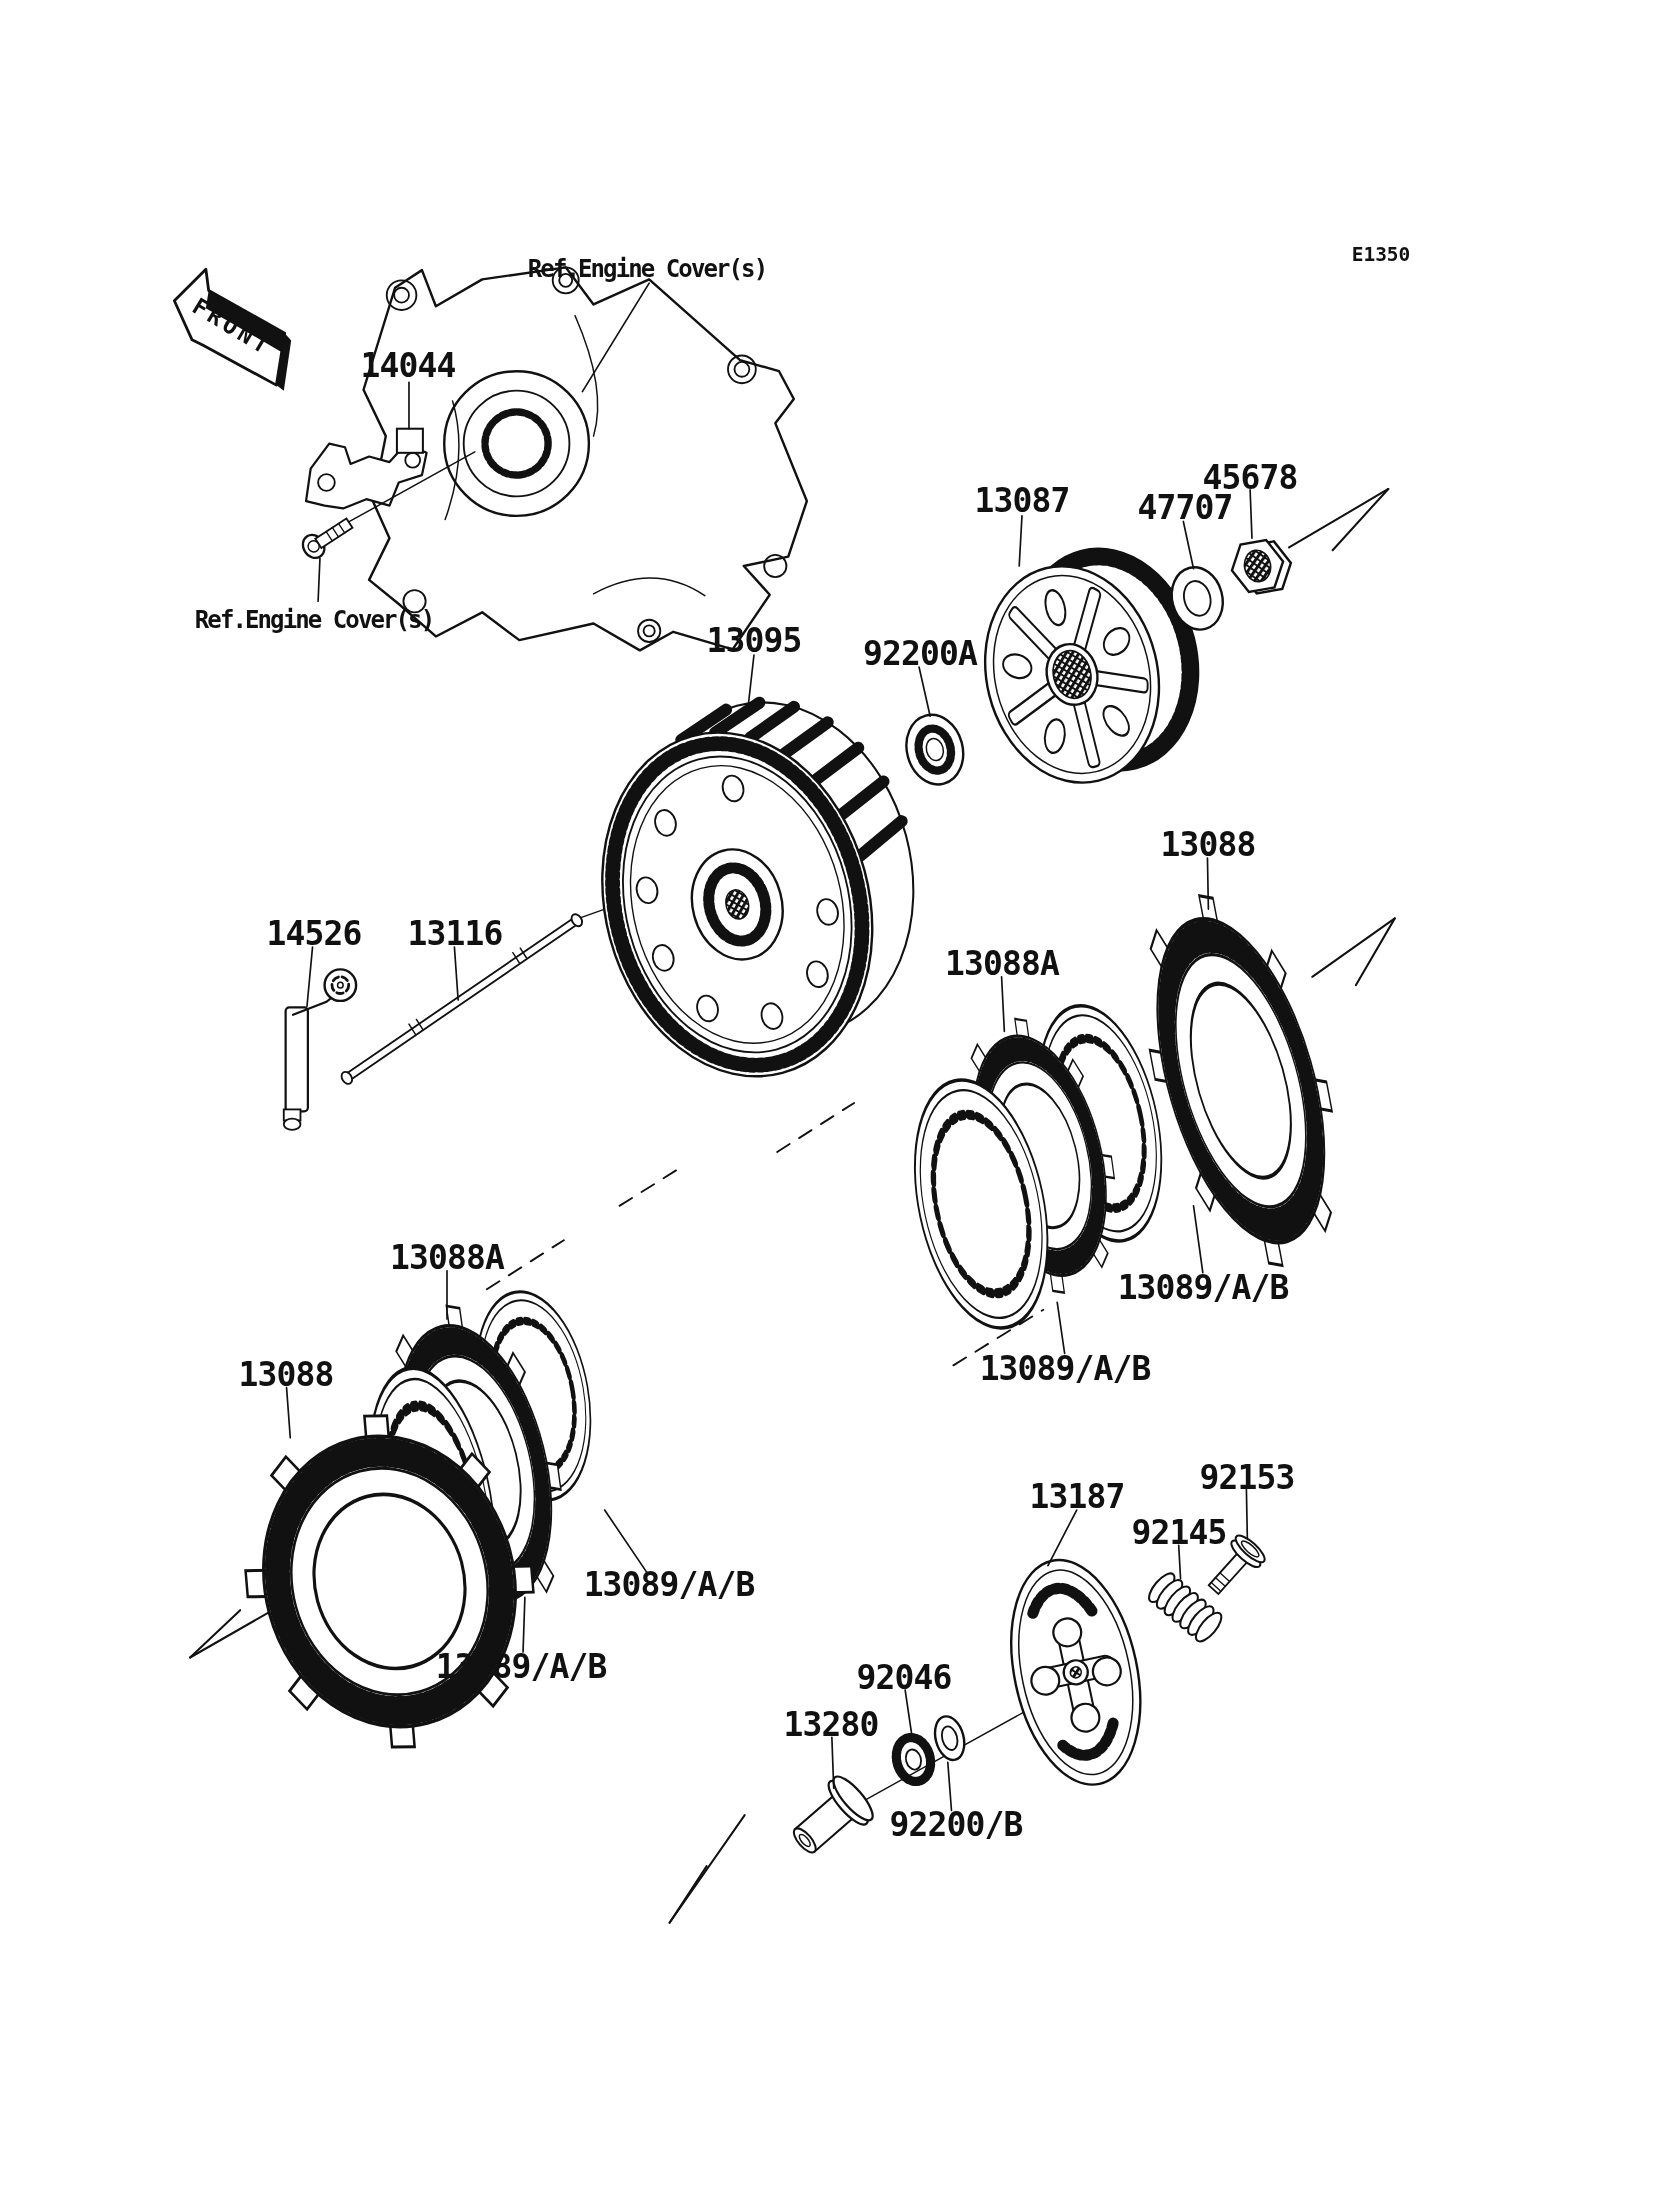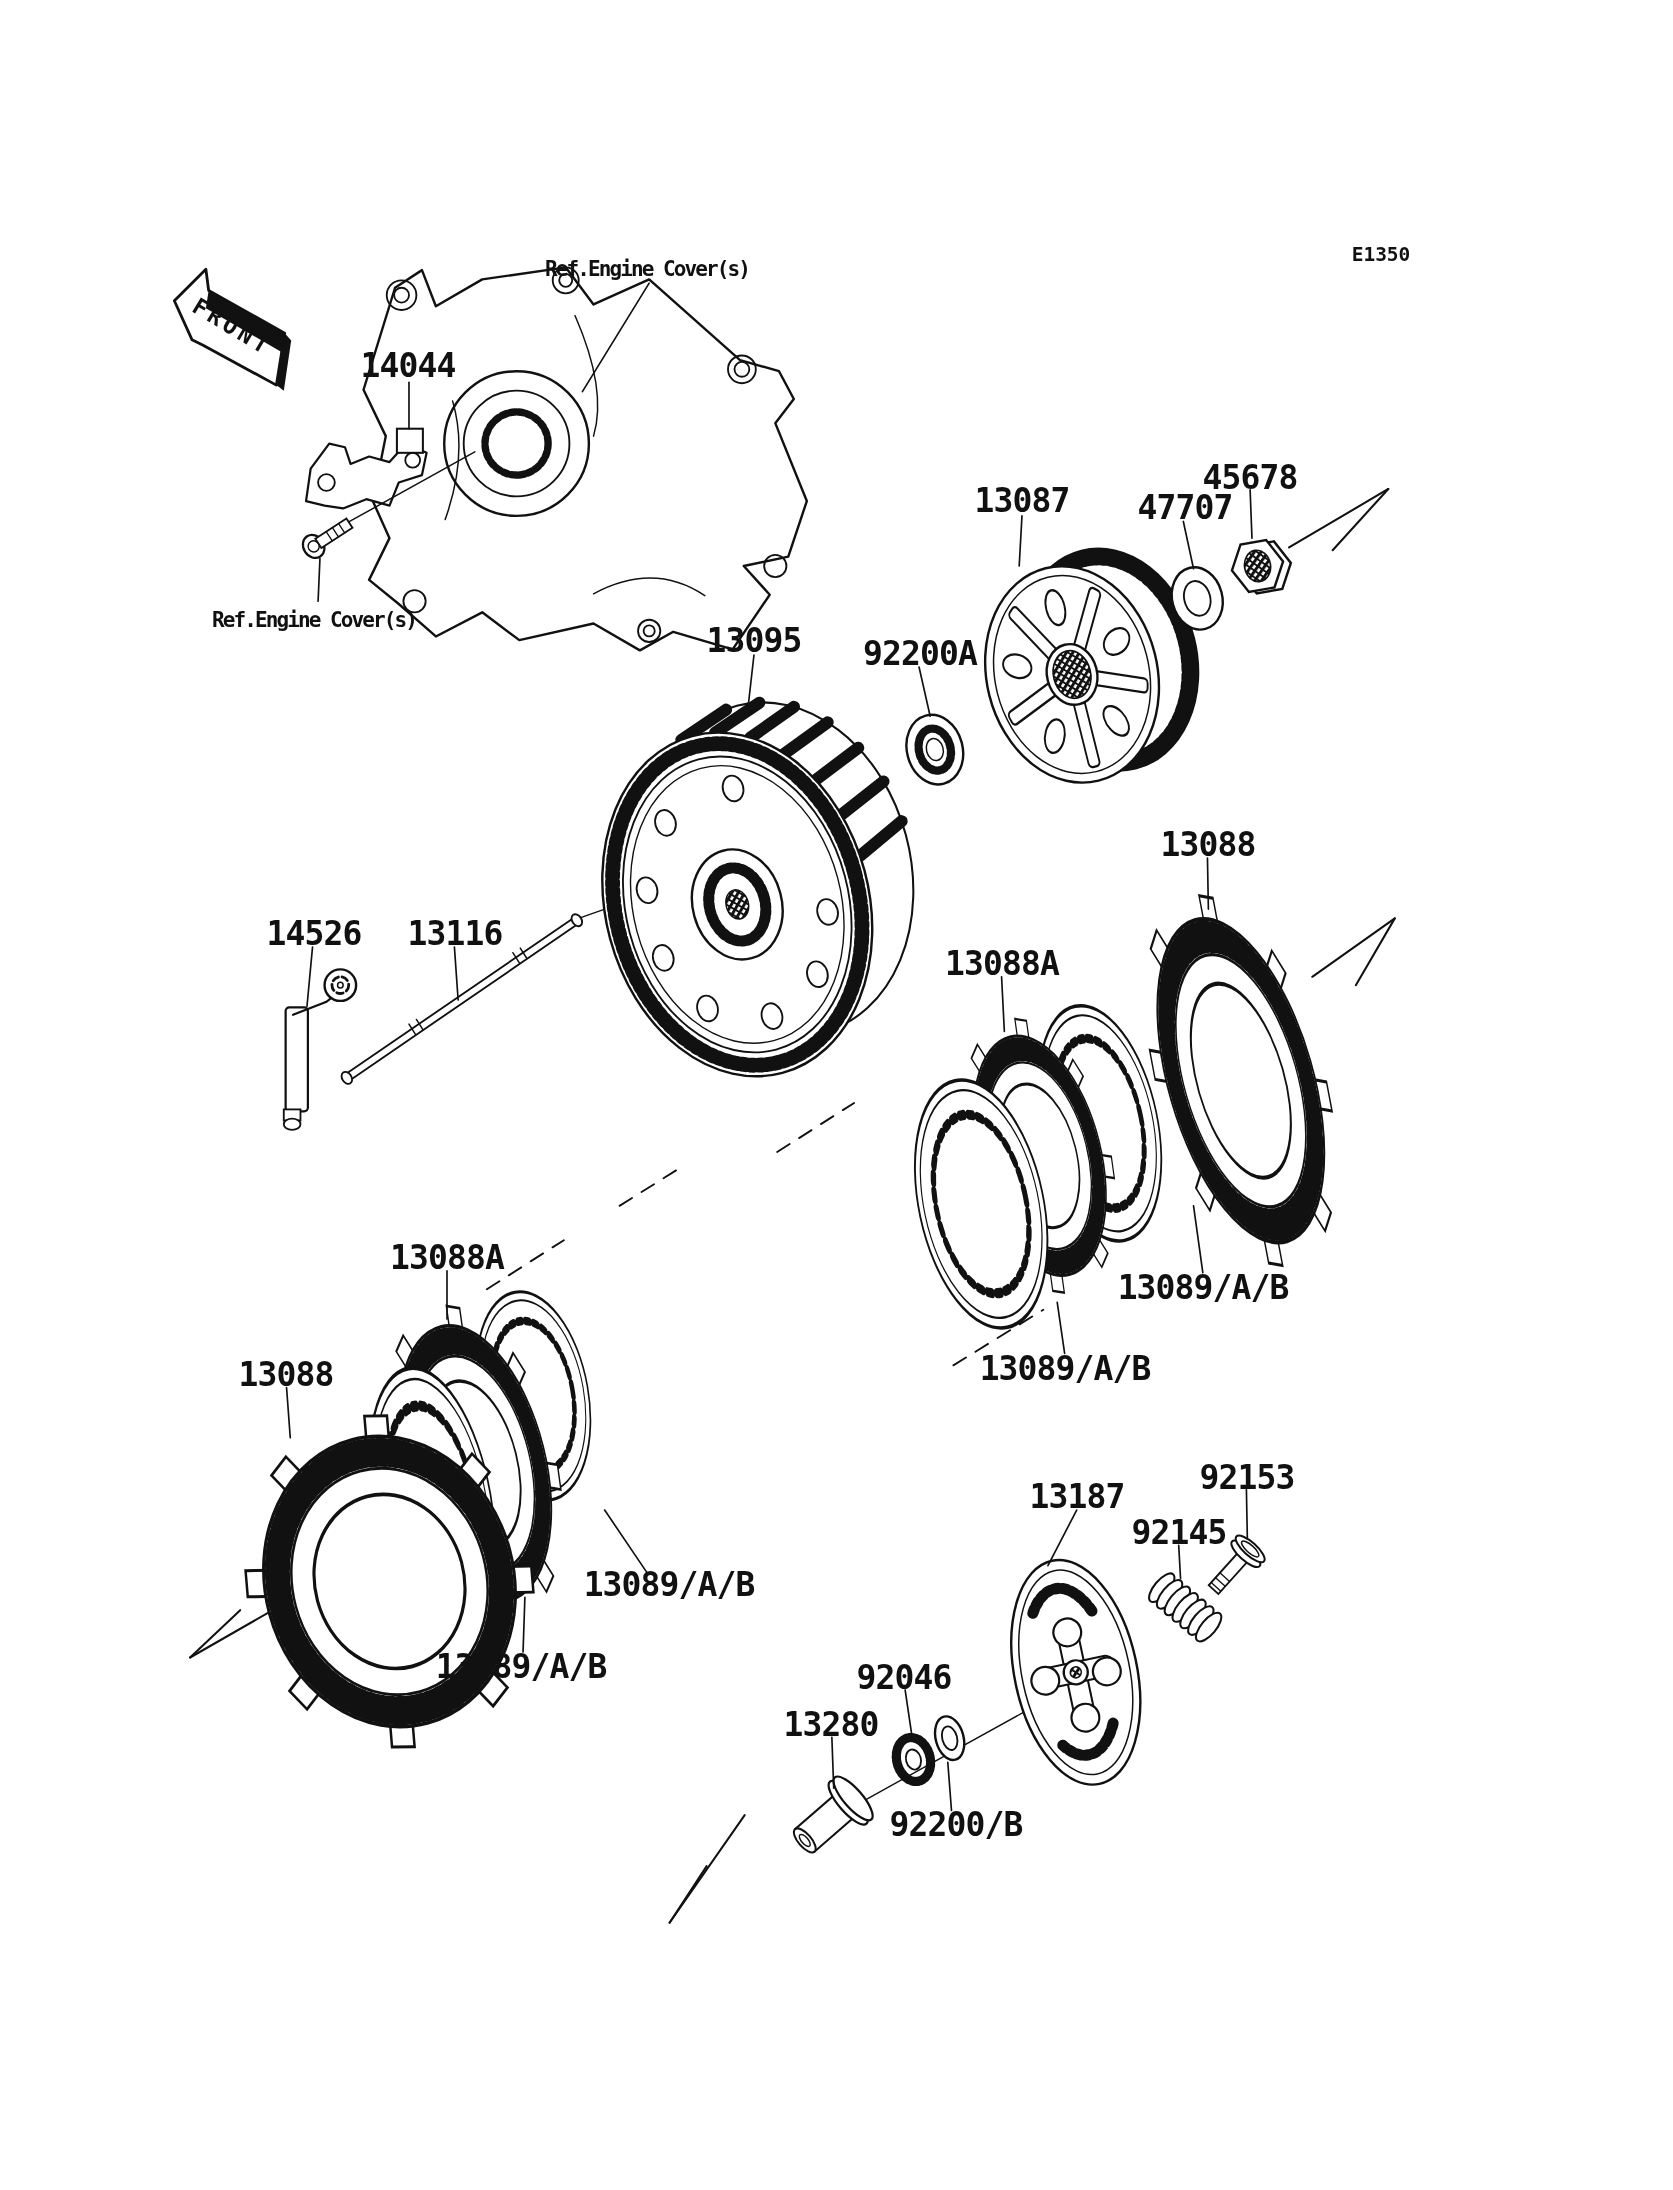--- a/index.html
+++ b/index.html
@@ -1,21 +1,21 @@
 <!DOCTYPE html>
 <html style="font-size:15px"><head>
 <meta charset="utf-8">
 <style>
   html,body{margin:0;padding:0;background:#e8e8e8;}
   #stage{position:relative;width:1673px;height:2191px;background:#ffffff;overflow:hidden;
          font-family:"DejaVu Sans Mono", monospace;}
   #art{position:absolute;left:0;top:0;width:1673px;height:2191px;}
   .plabel{position:absolute;transform:translate(-50%,-50%);font-weight:bold;font-size:33px;
           letter-spacing:-0.9px;color:#111;white-space:nowrap;line-height:1;}
-  .reflabel{font-size:21px;letter-spacing:-1.9px;}
+  .reflabel{font-size:24px;letter-spacing:-1.9px;}
   .codelabel{font-size:19.5px;letter-spacing:0px;text-align:right;}
   .frontlabel{font-size:23px;letter-spacing:3.7px;transform:translate(-50%,-50%) rotate(31deg);}
 </style>
 </head>
 <body>
 
 <div id="stage">
 
 <svg id="art" viewBox="0 0 1804 2362" fill="none" stroke="#111" stroke-width="2" stroke-linecap="round">
   <defs>

